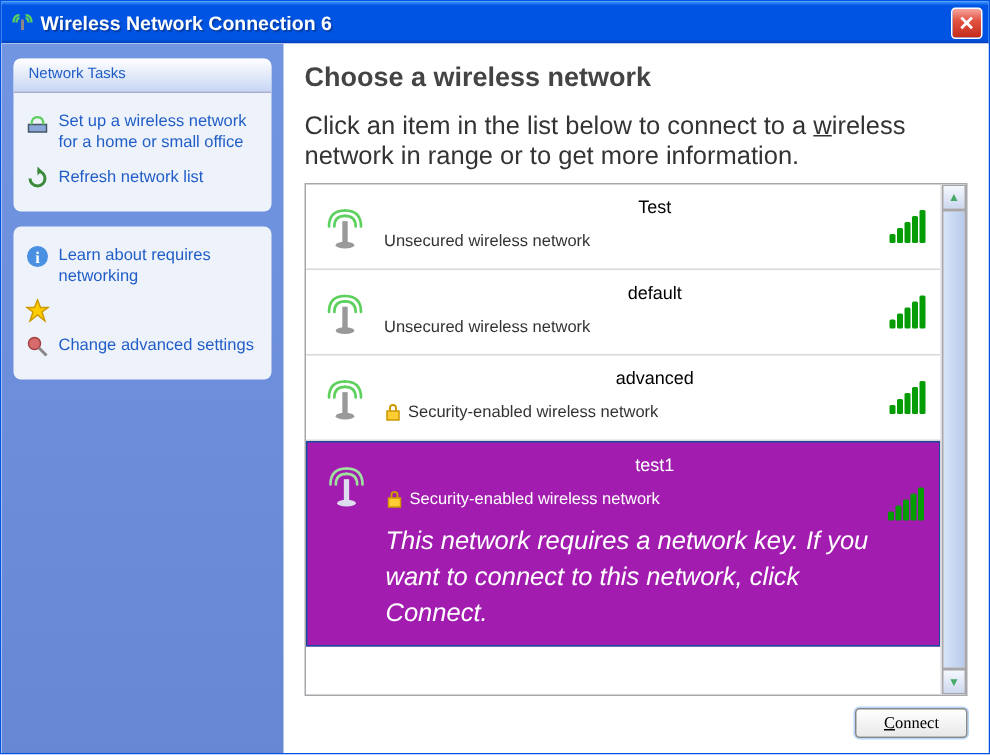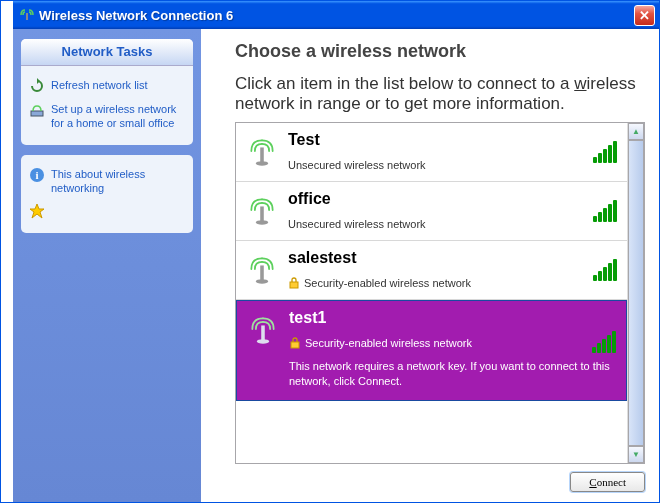--- a/index.html
+++ b/index.html
@@ -1,49 +1,49 @@
 <!DOCTYPE html>
 <html><head>
 <meta charset="utf-8">
 <style>
 * { box-sizing: border-box; margin: 0; padding: 0; }
 body { font-family: Tahoma, sans-serif; font-size: 11px; background: #fff; }
-.window { width: 660px; height: 503px; border: 1px solid #0054e3; background: #fff; display: flex; flex-direction: column; padding-left: 12px; }
+.window { width: 660px; height: 503px; border: 1px solid #0054e3; background: #fff; display: flex; flex-direction: column; }
 .titlebar { height: 28px; background: linear-gradient(to bottom, #3a95ff 0%, #0054e3 10%, #0054e3 90%, #003db5 100%); display: flex; align-items: center; padding: 0 4px 0 6px; color: #fff; }
 .titlebar-icon { width: 16px; height: 16px; margin-right: 4px; display: flex; align-items: center; justify-content: center; }
 .titlebar-text { font-weight: bold; font-size: 13px; flex: 1; text-shadow: 1px 1px 1px rgba(0,0,0,0.3); }
 .close-btn { width: 21px; height: 21px; background: linear-gradient(to bottom, #f5a6a0, #e25442 40%, #c42b1c); border: 1px solid #fff; border-radius: 3px; color: #fff; font-weight: bold; font-size: 13px; display: flex; align-items: center; justify-content: center; cursor: pointer; font-family: Tahoma, sans-serif; }
 .body { flex: 1; display: flex; background: #fff; overflow: hidden; }
 .sidebar { width: 188px; background: linear-gradient(to bottom, #7295e2 0%, #6687d4 100%); padding: 10px 8px; display: flex; flex-direction: column; gap: 10px; }
 .panel { background: #eef3fb; border-radius: 5px; overflow: hidden; }
-.panel-header { background: linear-gradient(to bottom, #fff 0%, #c6d6f3 100%); color: #215dc6; font-weight: bold; font-size: 13px; padding: 5px 10px 6px 10px; border-bottom: 1px solid #aac; text-align: center; }
+.panel-header { background: linear-gradient(to bottom, #fff 0%, #c6d6f3 100%); color: #215dc6; font-weight: normal; font-size: 10px; padding: 5px 10px 6px 10px; border-bottom: 1px solid #aac; }
 .panel-body { padding: 8px 6px 10px 6px; }
 .task-item { display: flex; align-items: flex-start; gap: 6px; padding: 4px 2px; cursor: pointer; color: #215dc6; }
 .task-icon { width: 16px; height: 16px; flex-shrink: 0; display: flex; align-items: center; justify-content: center; }
 .task-label { line-height: 1.3; }
-.main { flex: 1; display: flex; flex-direction: column; padding: 12px 14px 10px 14px; margin-left: 20px; }
+.main { flex: 1; display: flex; flex-direction: column; padding: 12px 14px 10px 14px; }
 .main-title { font-size: 18px; font-weight: bold; color: #444; margin-bottom: 12px; }
 .main-desc { font-size: 17px; color: #333; margin-bottom: 8px; }
 .main-desc u { text-decoration: underline; }
 .list-container { flex: 1; display: flex; border: 1px solid #a7a6aa; background: #fff; overflow: hidden; }
 .list { flex: 1; overflow-y: auto; }
 .scrollbar-track { width: 17px; background: #f0f0f0; position: relative; border-left: 1px solid #ddd; }
 .scroll-btn { position: absolute; left: 0; width: 16px; height: 17px; background: linear-gradient(#f5f8fe,#cdd8ef); border: 1px solid #a7a6aa; display:flex;align-items:center;justify-content:center;font-size:8px;color:#4a6; }
 .scroll-btn.up { top: 0; }
 .scroll-btn.down { bottom: 0; }
 .scroll-thumb { position: absolute; left: 0; top: 17px; width: 16px; bottom: 17px; background: linear-gradient(to right,#d8e4f8,#b7cbec); border: 1px solid #a7a6aa; }
 .net-item { padding: 8px 10px 10px 10px; border-bottom: 1px solid #d8d8d8; display: flex; gap: 10px; cursor: pointer; position: relative; }
 .net-item.selected { background: #a21caf; color: #fff; border: 1px solid #1a4aa0; }
 .net-icon { width: 32px; flex-shrink: 0; display: flex; align-items: flex-start; justify-content: center; padding-top: 2px; }
 .net-body { flex: 1; min-width: 0; }
-.net-name { font-weight: bold; font-size: 16px; margin-bottom: 10px; }
+.net-name { font-weight: normal; font-size: 12px; margin-bottom: 10px; text-align: center; }
 .net-item.selected .net-name { color: #fff; }
 .net-status { font-size: 11px; color: #333; display: flex; align-items: flex-end; gap: 4px; }
 .net-item.selected .net-status { color: #fff; }
-.net-extra { font-size: 11px; color: #fff; margin-top: 10px; line-height: 1.4; max-width: 330px; }
+.net-extra { font-size: 17px; color: #fff; margin-top: 10px; line-height: 1.4; max-width: 330px; font-style: italic; }
 .signal { position: absolute; right: 10px; top: 50%; transform: translateY(-50%); display: flex; align-items: flex-end; gap: 1px; }
 .net-item.selected .signal { top: 30px; transform: none; }
 .bar { width: 4px; background: #069c06; border-radius: 1px; }
 .b1{height:6px}.b2{height:10px}.b3{height:14px}.b4{height:18px}.b5{height:22px}
 .footer { display: flex; justify-content: flex-end; padding-top: 8px; align-items: center; }
 .connect-btn { padding: 3px 18px; font-family: Tahoma; font-size: 11px; border: 1px solid #888; border-radius: 3px; background: linear-gradient(#fff,#e8e8e8); cursor: pointer; box-shadow: 0 0 0 1px #b8d6fb; }
 .lock-icon { width: 12px; height: 12px; display: inline-flex; align-items: center; justify-content: center; }
 </style>
 </head>
 <body>
@@ -61,54 +61,63 @@
     <div class="close-btn">✕</div>
   </div>
   <div class="body">
     <div class="sidebar">
       <div class="panel">
         <div class="panel-header">Network Tasks</div>
         <div class="panel-body">
           <div class="task-item">
             <div class="task-icon">
                 <svg width="16" height="16" viewBox="0 0 16 16">
+                  <rect x="2" y="9" width="12" height="5" fill="#8aa8d8" stroke="#456"></rect>
+                  <path d="M4 9 Q4 4 8 4 Q12 4 12 9" stroke="#5dd05d" stroke-width="1.5" fill="none"></path>
+                </svg>
+              </div>
+            <div class="task-label">Set up a wireless network for a home or small office</div>
+          </div>
+          <div class="task-item">
+            <div class="task-icon">
+                <svg width="16" height="16" viewBox="0 0 16 16">
                   <path d="M8 3 A5 5 0 1 1 3 8" stroke="#3a8a3a" stroke-width="2" fill="none"></path>
                   <path d="M8 0 L11 3 L8 6 Z" fill="#3a8a3a"></path>
                 </svg>
               </div>
             <div class="task-label">Refresh network list</div>
           </div>
-          <div class="task-item">
-            <div class="task-icon">
-                <svg width="16" height="16" viewBox="0 0 16 16">
-                  <rect x="2" y="9" width="12" height="5" fill="#8aa8d8" stroke="#456"></rect>
-                  <path d="M4 9 Q4 4 8 4 Q12 4 12 9" stroke="#5dd05d" stroke-width="1.5" fill="none"></path>
-                </svg>
-              </div>
-            <div class="task-label">Set up a wireless network for a home or small office</div>
-          </div>
         </div>
       </div>
       <div class="panel">
         <div class="panel-body">
           <div class="task-item">
             <div class="task-icon">
                 <svg width="16" height="16" viewBox="0 0 16 16">
                   <circle cx="8" cy="8" r="7" fill="#4a90e2"></circle>
                   <text x="8" y="12" text-anchor="middle" fill="#fff" font-size="11" font-weight="bold" font-family="Georgia">i</text>
                 </svg>
               </div>
-            <div class="task-label">This about wireless networking</div>
+            <div class="task-label">Learn about requires networking</div>
           </div>
           <div class="task-item">
             <div class="task-icon">
                 <svg width="16" height="16" viewBox="0 0 16 16">
                   <path d="M8 1 L10 6 L15 6 L11 9 L13 15 L8 11 L3 15 L5 9 L1 6 L6 6 Z" fill="#ffcc00" stroke="#cc9900"></path>
                 </svg>
               </div>
+          </div>
+          <div class="task-item">
+            <div class="task-icon">
+                <svg width="16" height="16" viewBox="0 0 16 16">
+                  <circle cx="6" cy="6" r="4" fill="#d86b6b" stroke="#a04040"></circle>
+                  <path d="M9 9 L14 14" stroke="#888" stroke-width="2"></path>
+                </svg>
+              </div>
+            <div class="task-label">Change advanced settings</div>
           </div>
         </div>
       </div>
     </div>
     <div class="main">
       <div class="main-title">Choose a wireless network</div>
       <div class="main-desc"><span>Click an item in the list below to connect to a </span><u>w</u><span>ireless network in range or to get more information.</span></div>
       <div class="list-container">
         <div class="list" id="net-list">
             <div class="net-item">
@@ -138,21 +147,21 @@
             <div class="net-item">
     <div class="net-icon">
                 <svg width="36" height="36" viewBox="0 0 36 36">
     <path d="M6 18 Q6 6 18 6 M10 18 Q10 10 18 10" stroke="#5dd05d" stroke-width="2" fill="none" stroke-linecap="round"></path>
     <path d="M30 18 Q30 6 18 6 M26 18 Q26 10 18 10" stroke="#5dd05d" stroke-width="2" fill="none" stroke-linecap="round"></path>
     <rect x="16" y="14" width="4" height="18" fill="#999"></rect>
     <ellipse cx="18" cy="32" rx="7" ry="2.5" fill="#999"></ellipse>
   </svg>
               </div>
     <div class="net-body">
-      <div class="net-name">office</div>
+      <div class="net-name">default</div>
       <div class="net-status">
                   <span>Unsecured wireless network</span>
                 </div>
 
     </div>
     <div class="signal">
                 <div class="bar b1 "></div>
                 <div class="bar b2 "></div>
                 <div class="bar b3 "></div>
                 <div class="bar b4 "></div>
@@ -162,21 +171,21 @@
             <div class="net-item">
     <div class="net-icon">
                 <svg width="36" height="36" viewBox="0 0 36 36">
     <path d="M6 18 Q6 6 18 6 M10 18 Q10 10 18 10" stroke="#5dd05d" stroke-width="2" fill="none" stroke-linecap="round"></path>
     <path d="M30 18 Q30 6 18 6 M26 18 Q26 10 18 10" stroke="#5dd05d" stroke-width="2" fill="none" stroke-linecap="round"></path>
     <rect x="16" y="14" width="4" height="18" fill="#999"></rect>
     <ellipse cx="18" cy="32" rx="7" ry="2.5" fill="#999"></ellipse>
   </svg>
               </div>
     <div class="net-body">
-      <div class="net-name">salestest</div>
+      <div class="net-name">advanced</div>
       <div class="net-status">
                   <span class="lock-icon">
                     <svg width="12" height="12" viewBox="0 0 12 12">
                       <rect x="2" y="5" width="8" height="6" fill="#ffcc33" stroke="#cc9900"></rect>
                       <path d="M4 5 L4 3 Q4 1 6 1 Q8 1 8 3 L8 5" stroke="#cc9900" stroke-width="1.3" fill="none"></path>
                     </svg>
                   </span>
                   <span>Security-enabled wireless network</span>
                 </div>
 

